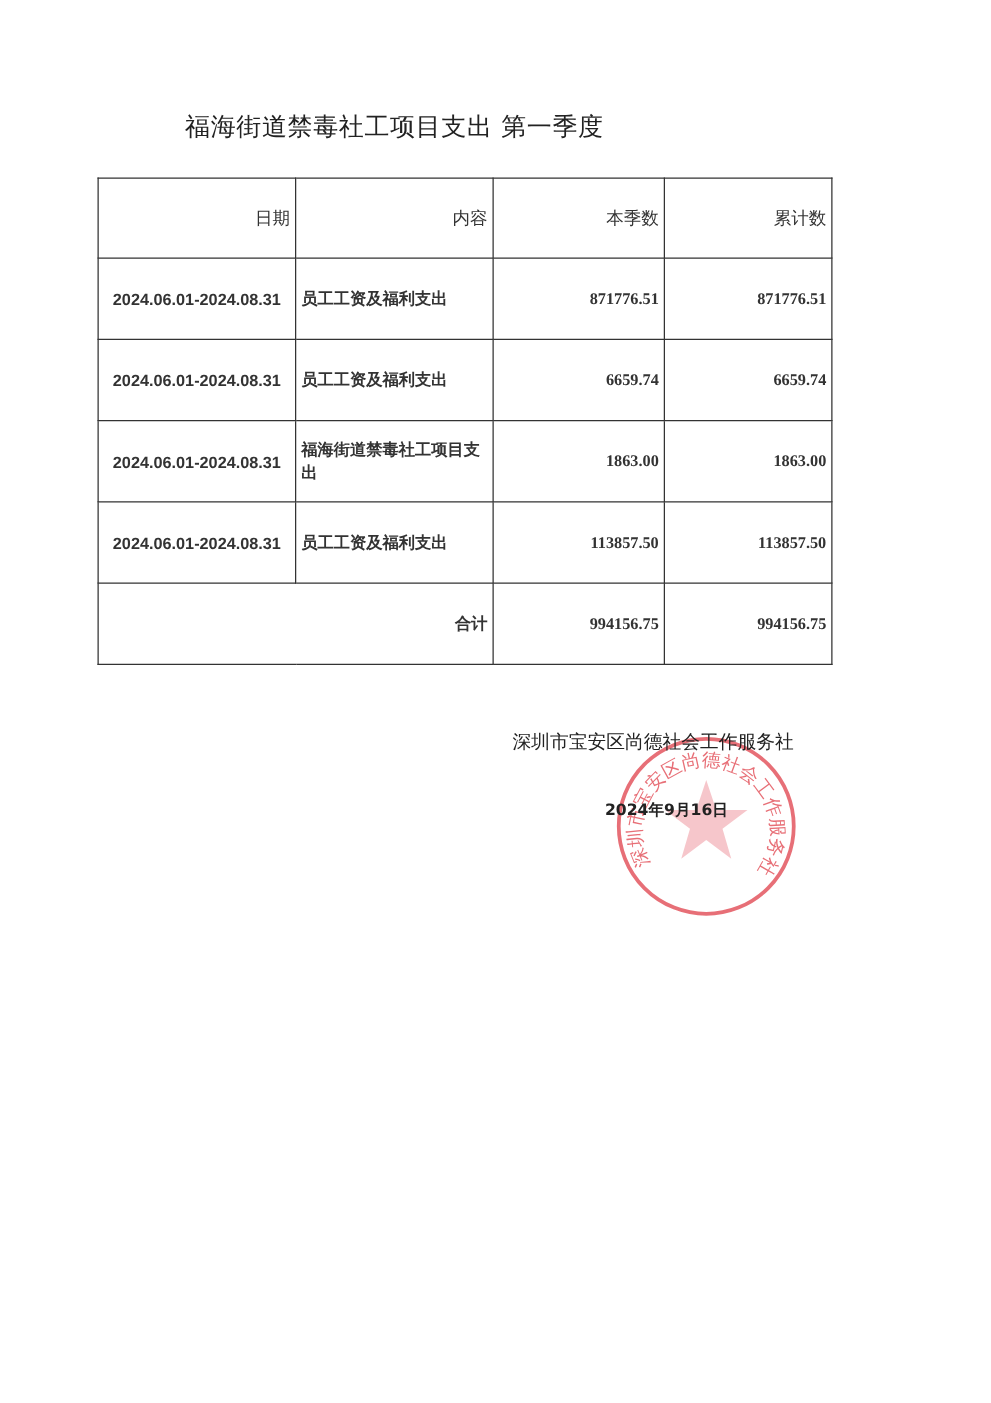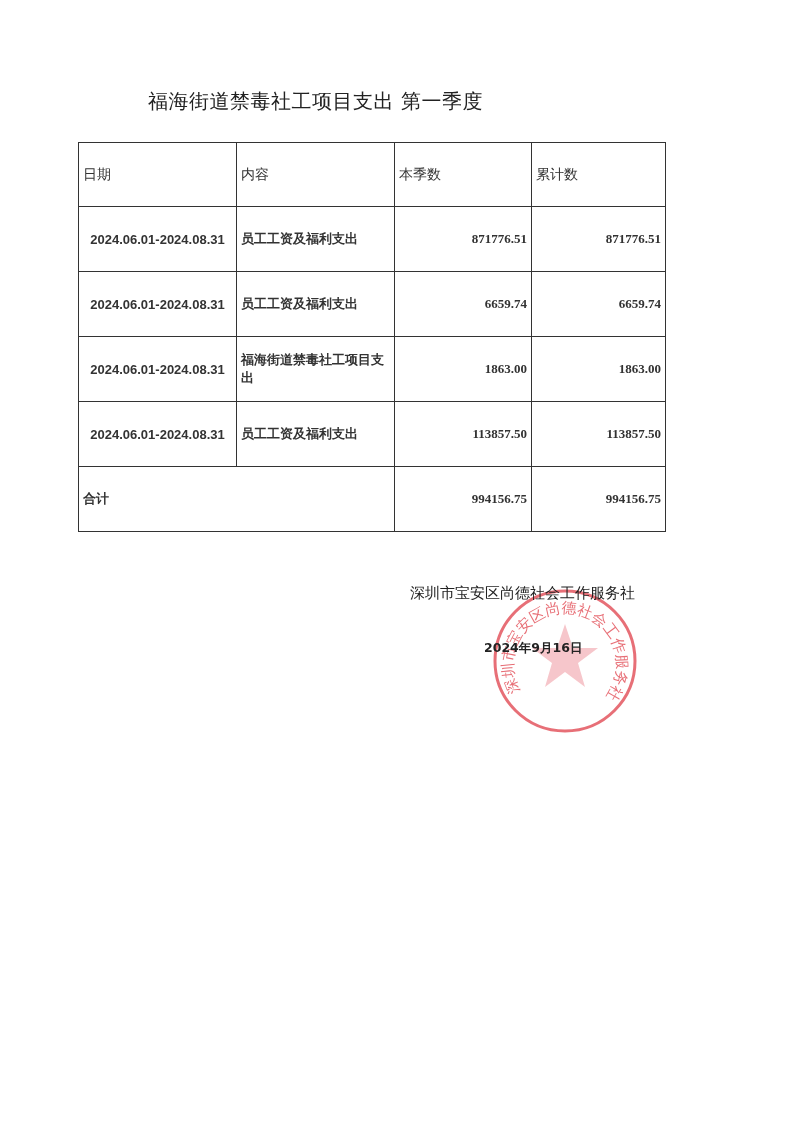--- a/index.html
+++ b/index.html
@@ -13,26 +13,26 @@
     font-size: 20px; color: #222; letter-spacing: 0.5px;
   }
   table.report {
     position: absolute; left: 78px; top: 142px; width: 587px;
     border-collapse: collapse; table-layout: fixed;
   }
   table.report td, table.report th {
     border: 1.5px solid #333; font-weight: normal; font-size: 13px; color: #333;
     padding: 0 4px;
   }
-  table.report th { height: 63px; font-size: 14px; text-align: left; }
+  table.report th { height: 63px; font-size: 14px; text-align: right; }
   table.report td { height: 64px; font-weight: bold; }
   td.date { text-align: center; font-family: "Liberation Sans", sans-serif; font-size: 13.5px; }
   td.content { font-size: 13px; }
   td.num { text-align: right; font-family: "Liberation Serif", serif; font-size: 14.5px; padding-right: 2px; }
-  td.total-label { text-align: left; font-size: 14px; }
+  td.total-label { text-align: right; font-size: 14px; }
   .org {
     position: absolute; top: 584px; left: 410px; font-size: 15px; color: #222;
     white-space: nowrap;
   }
   .date-line {
     position: absolute; top: 640px; left: 484px; font-size: 12.5px; font-weight: bold;
     color: #222; white-space: nowrap;
   }
   .seal {
     position: absolute; left: 490px; top: 586px; width: 150px; height: 150px;

